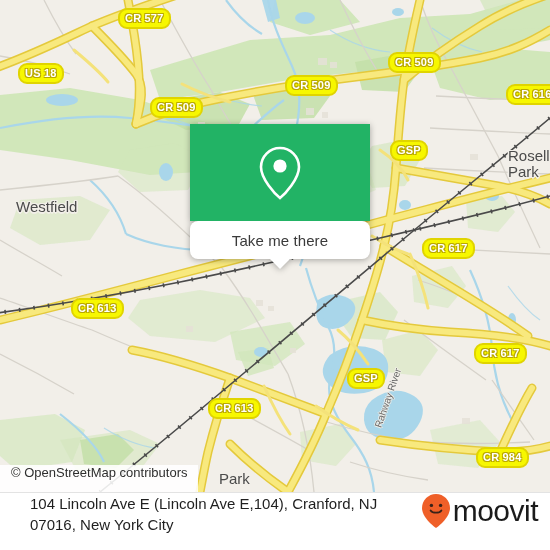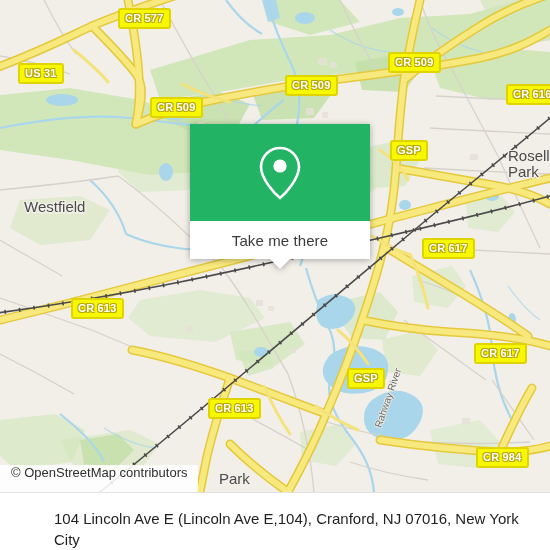--- a/index.html
+++ b/index.html
@@ -29,21 +29,21 @@
     overflow: hidden;
     background: #f2efe9;
   }
   #map svg { display:block; }
 
   
   .shield {
     position: absolute;
     background: #f7f700;
     border: 2px solid #e0d400;
-    border-radius: 3px;
+    border-radius: 9px;
     color: #ffffff;
     font-size: 11px;
     font-weight: bold;
     line-height: 14px;
     padding: 1px 5px 2px 5px;
     white-space: nowrap;
     letter-spacing: 0.2px;
     text-shadow:
       -1px -1px 0 #b9a800, 1px -1px 0 #b9a800,
       -1px  1px 0 #b9a800, 1px  1px 0 #b9a800;
@@ -90,20 +90,21 @@
     display: flex;
     align-items: center;
     justify-content: center;
   }
   #popup-bottom {
     height: 38px;
     background: #ffffff;
     display: flex;
     align-items: center;
     justify-content: center;
+    border-radius: 8px;
   }
   #popup-label {
     color: #3a3a3a;
     font-size: 15px;
     letter-spacing: 0.1px;
   }
   #popup-tail {
     position: absolute;
     left: 50%;
     bottom: -10px;
@@ -132,23 +133,22 @@
   
   #footer {
     position: absolute;
     left: 0;
     top: 492px;
     width: 550px;
     height: 58px;
     background: #ffffff;
     border-top: 1px solid #e3e3e3;
     display: flex;
-    align-items: flex-end;
+    align-items: flex-start;
     box-sizing: border-box;
-    padding-left: 24px;
   }
   #footer-address {
     flex: 1;
     padding: 0 8px 0 30px;
     color: #1f1f1f;
     font-size: 15px;
     line-height: 21px;
   }
   #brand {
     display: flex;
@@ -345,34 +345,34 @@
           <rect x="256" y="300" width="7" height="6"></rect>
           <rect x="268" y="306" width="6" height="5"></rect>
           <rect x="186" y="326" width="7" height="6"></rect>
           <rect x="462" y="418" width="8" height="6"></rect>
           <rect x="290" y="348" width="6" height="5"></rect>
         </g>
       </g>
     </svg>
 
     <div class="shield" style="left:118px;top:8px">CR 577</div>
-    <div class="shield" style="left:18px;top:63px">US 31</div>
+    <div class="shield" style="left:18px;top:63px">US 18</div>
     <div class="shield" style="left:150px;top:97px">CR 509</div>
     <div class="shield" style="left:285px;top:75px">CR 509</div>
     <div class="shield" style="left:388px;top:52px">CR 509</div>
     <div class="shield" style="left:506px;top:84px">CR 616</div>
     <div class="shield" style="left:390px;top:140px">GSP</div>
     <div class="shield" style="left:422px;top:238px">CR 617</div>
     <div class="shield" style="left:71px;top:298px">CR 613</div>
     <div class="shield" style="left:208px;top:398px">CR 613</div>
     <div class="shield" style="left:347px;top:368px">GSP</div>
     <div class="shield" style="left:474px;top:343px">CR 617</div>
     <div class="shield" style="left:476px;top:447px">CR 984</div>
 
-    <div class="place" style="left:24px;top:198px">Westfield</div>
+    <div class="place" style="left:16px;top:198px">Westfield</div>
     <div class="place two-line" style="left:508px;top:148px">Roselle Park</div>
     <div class="place" style="left:219px;top:470px">Park</div>
 
     <div class="river-label" style="left:383px;top:418px;transform:rotate(-71deg);transform-origin:left bottom">Rahway River</div>
 
     <div id="popup">
       <div id="popup-top">
         <svg width="44" height="54" viewBox="0 0 44 54">
           <path d="M22 2 C11.5 2 3 10.5 3 21 C3 33 17 48 22 52 C27 48 41 33 41 21 C41 10.5 32.5 2 22 2 Z" fill="none" stroke="#ffffff" stroke-width="2.6"></path>
           <circle cx="22" cy="20" r="6.6" fill="#ffffff"></circle>
@@ -384,15 +384,24 @@
       <div id="popup-tail"></div>
     </div>
 
     <div id="attribution">
       <span>© OpenStreetMap contributors</span>
     </div>
   </div>
 
   <div id="footer">
     <div id="footer-address">104 Lincoln Ave E (Lincoln Ave E,104), Cranford, NJ 07016, New York City</div>
+    <div id="brand">
+      <svg id="brand-mark" width="30" height="36" viewBox="0 0 30 36">
+        <path d="M15 1 C7.3 1 1 7.3 1 15 C1 24 12 33 15 35 C18 33 29 24 29 15 C29 7.3 22.7 1 15 1 Z" fill="#ef5f28"></path>
+        <circle cx="10.4" cy="12.4" r="1.7" fill="#3a2218"></circle>
+        <circle cx="19.6" cy="12.4" r="1.7" fill="#3a2218"></circle>
+        <path d="M9.6 17.4 C11.6 20.4 18.4 20.4 20.4 17.4" fill="none" stroke="#3a2218" stroke-width="1.8" stroke-linecap="round"></path>
+      </svg>
+      <span id="brand-text">moovit</span>
+    </div>
   </div>
 
 </div>
 
 </body></html>

